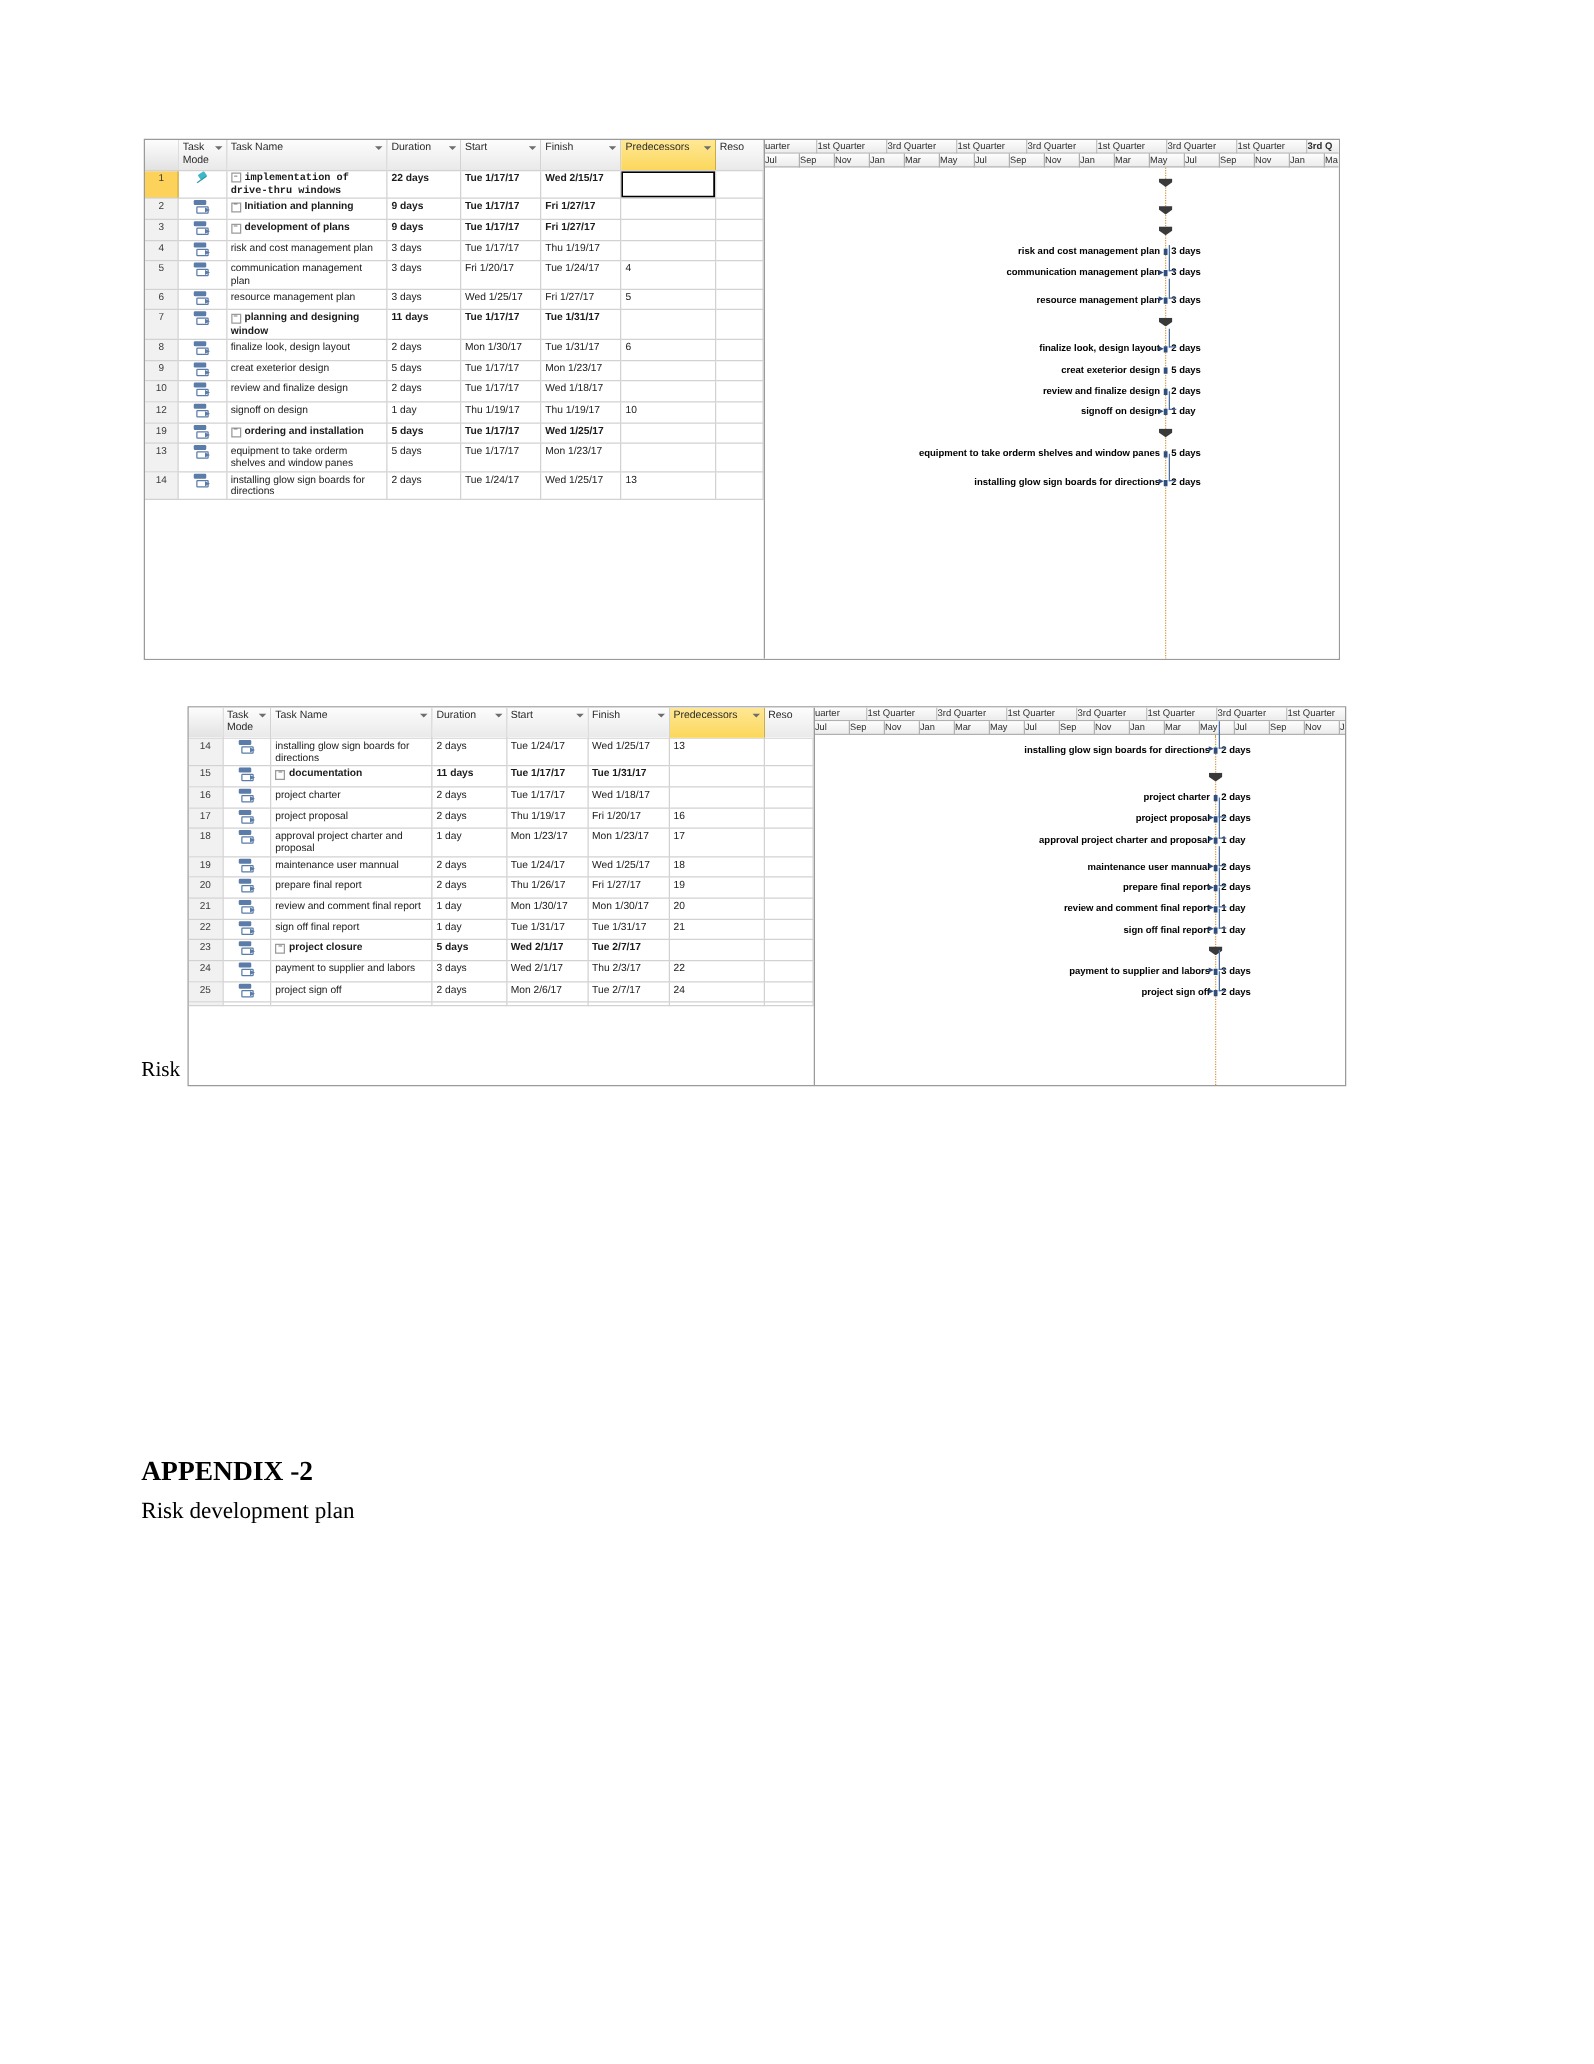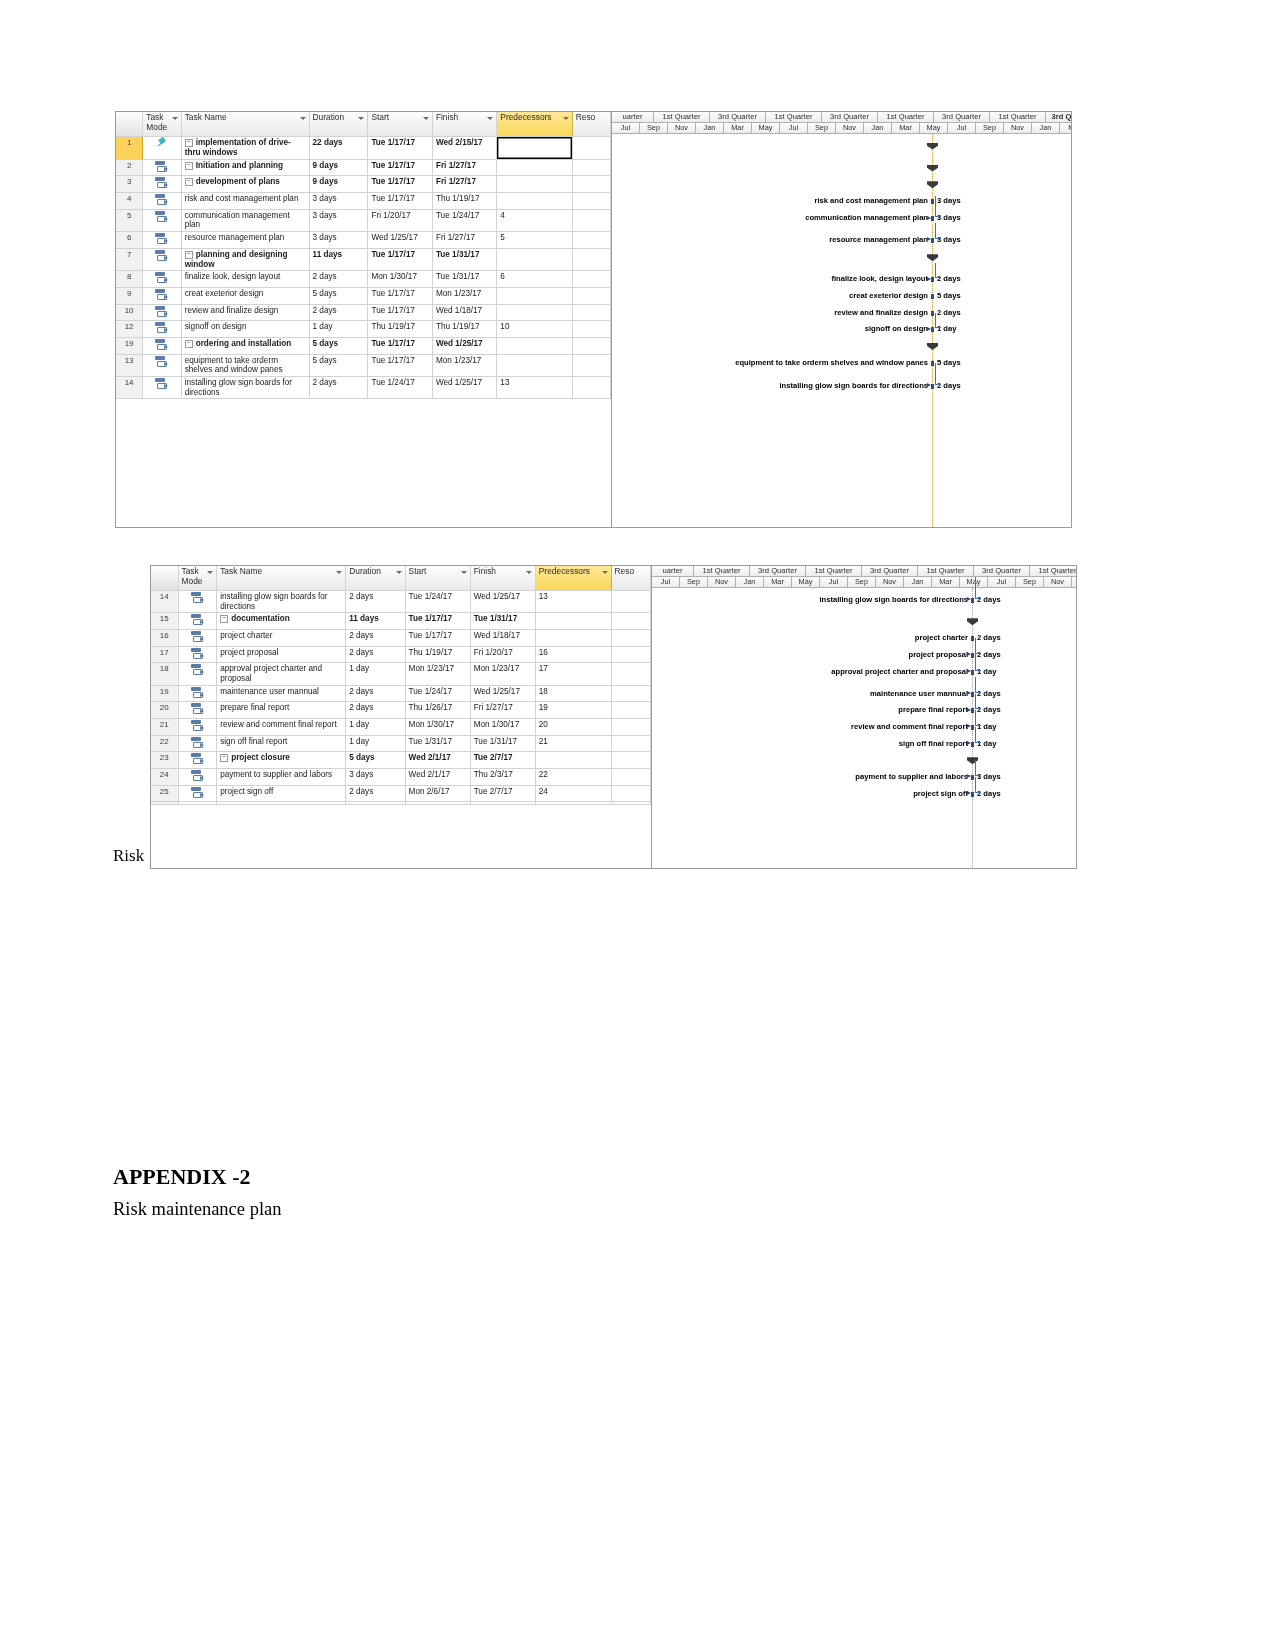--- a/index.html
+++ b/index.html
@@ -81,21 +81,21 @@
     width:22px;border-right:1px solid #b6b6b6;
   }
   td.modecol{ width:33px; text-align:center; padding-top:1px;}
   td.namecol{ width:130px;}
   td.durcol { width:55px;}
   td.startcol{width:62px;}
   td.fincol { width:62px;}
   td.predcol{ width:50px;}
   td.rescol { width:26px; border-right:1px solid #bdbdbd;}
   .bold{font-weight:bold;}
-  .lvl1{padding-left:6px;}
+  .lvl1{padding-left:6px;font-family:Liberation Mono, monospace;}
   .lvl2{padding-left:14px;}
   .lvl3{padding-left:22px;}
   .lvl4{padding-left:30px;}
   .outl{
     display:inline-block;
     width:6px;height:6px;
     border:1px solid #9a9a9a;
     font-size:6px;line-height:5px;
     text-align:center;
     color:#555;
@@ -127,21 +127,20 @@
   }
   .tl{position:absolute;left:0;top:0;right:0;height:22px;}
   .tl-row{display:flex;height:11px;}
   .tl-row div{
     border-right:1px solid #b0b0b0;
     border-bottom:1px solid #b0b0b0;
     background:linear-gradient(#fdfdfd,#ececec);
     font-size:7.4px;
     line-height:10px;
     color:#2e2e2e;
-    text-align:center;
     box-sizing:border-box;
     flex:0 0 auto;
     overflow:hidden;
     white-space:nowrap;
   }
   .tl-q div{font-size:7.6px;}
   .chartarea{position:absolute;left:0;top:22px;right:0;bottom:0;}
   .vline{position:absolute;top:0;bottom:0;width:0;border-left:1px dotted #d79a4a;}
   .bar-label{
     position:absolute;
@@ -687,13 +686,13 @@
         <div class="bar-label" style="right: 108px; top: 200.57px;">project sign off</div>
         <div class="bar-dur" style="left: 325px; top: 200.57px;">2 days</div>
         <div class="link" style="left: 323px; top: 188.898px; width: 5px; height: 14.6719px;"></div>
         <div class="arrowhead" style="left: 315px; top: 203.17px;"></div>
       </div>
   </div>
 </div>
 
 <div class="doc-text" id="risk-stray">Risk</div>
 <div class="doc-text" id="appendix-title">APPENDIX -2</div>
-<div class="doc-text" id="appendix-sub">Risk maintenance plan</div>
+<div class="doc-text" id="appendix-sub">Risk development plan</div>
 
 </body></html>

